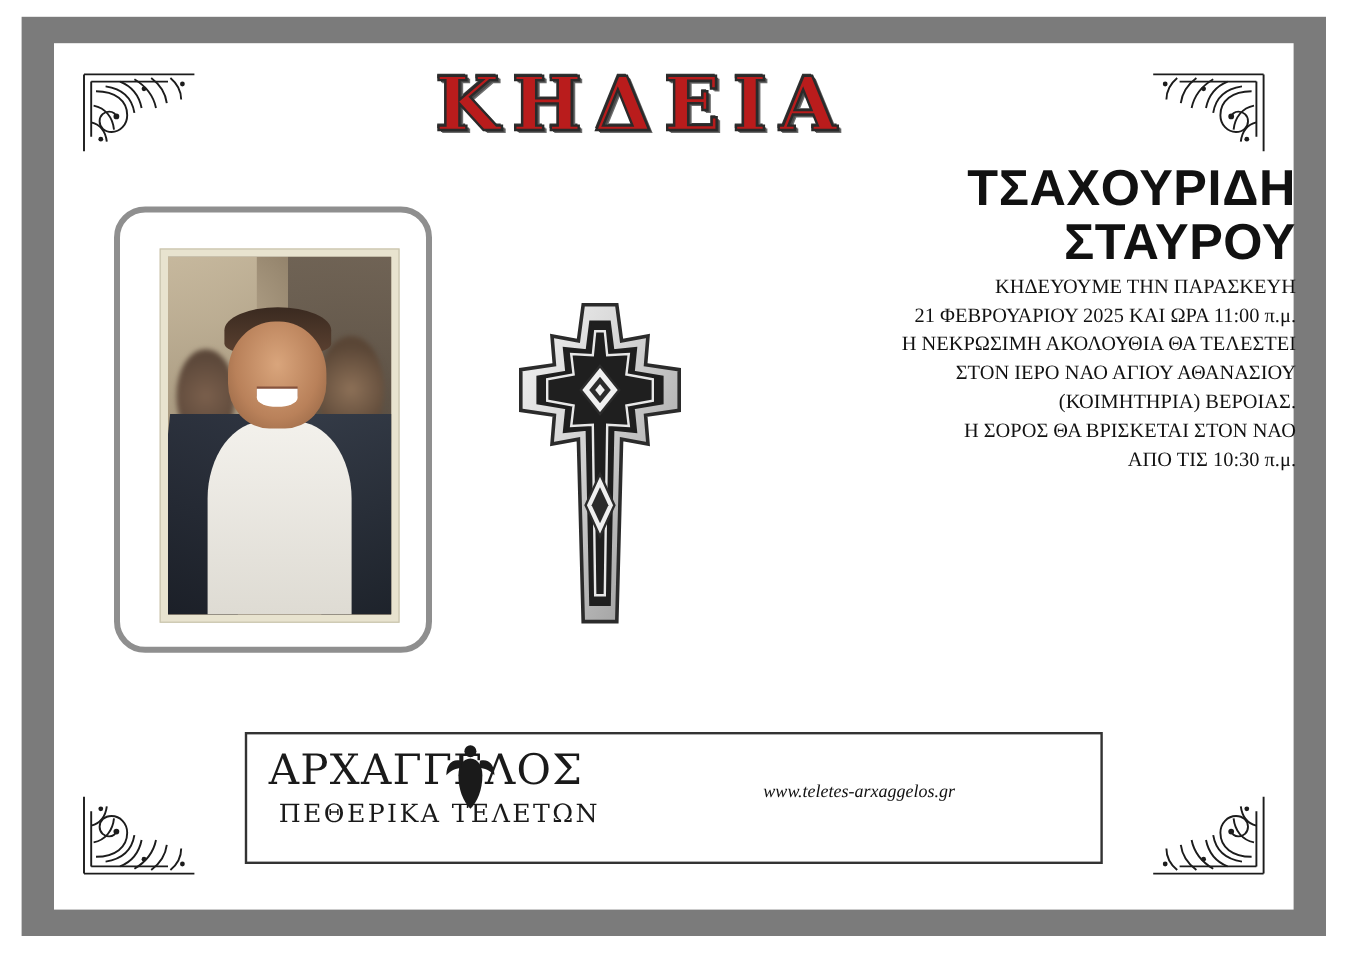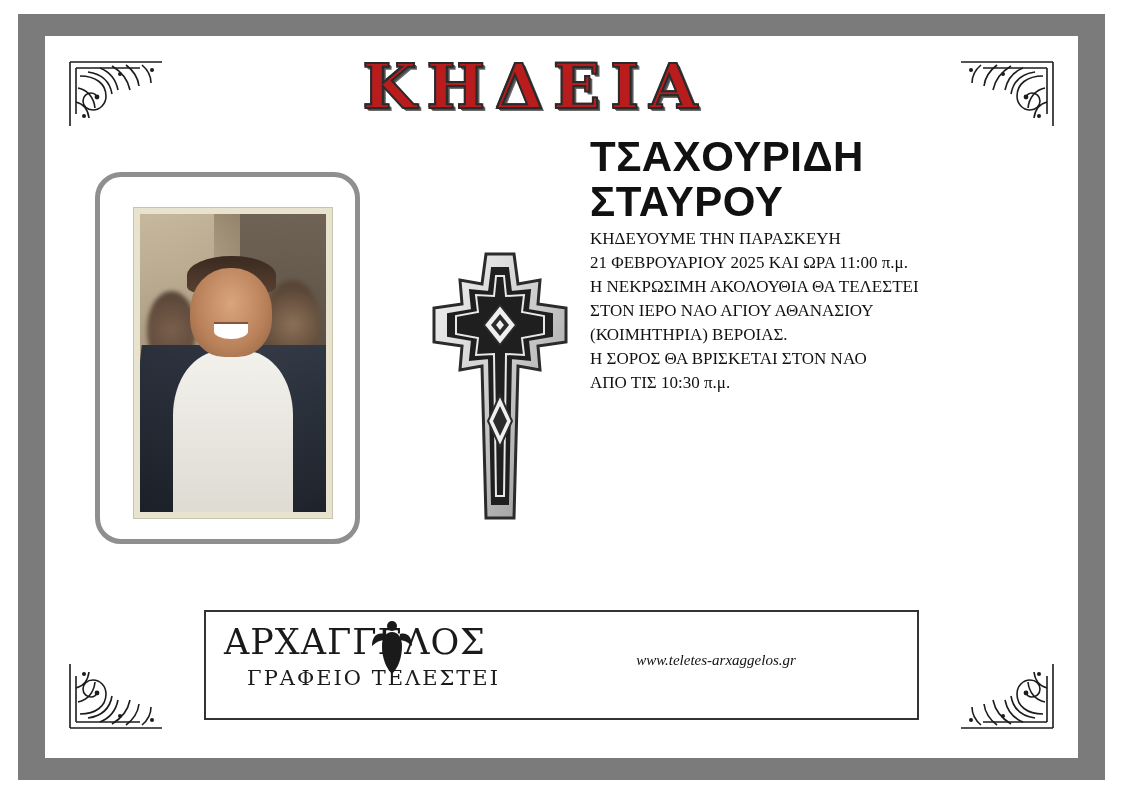--- a/index.html
+++ b/index.html
@@ -173,24 +173,24 @@
     left: 420px;
     top: 246px;
     width: 160px;
     height: 280px;
   }
   .cross-wrap svg { display:block; width:100%; height:100%; }
 
   
   .text-col {
     position: absolute;
-    left: 590px;
+    left: 610px;
     top: 134px;
     width: 470px;
-    text-align: left;
+    text-align: right;
     color: #111;
   }
   .deceased-name {
     font-size: 42px;
     font-weight: bold;
     line-height: 1.08;
     letter-spacing: .5px;
     white-space: pre-line;
   }
   .age {
@@ -432,21 +432,21 @@
 Η ΝΕΚΡΩΣΙΜΗ ΑΚΟΛΟΥΘΙΑ ΘΑ  ΤΕΛΕΣΤΕΙ
 ΣΤΟΝ ΙΕΡΟ ΝΑΟ ΑΓΙΟΥ ΑΘΑΝΑΣΙΟΥ
 (ΚΟΙΜΗΤΗΡΙΑ) ΒΕΡΟΙΑΣ.
 Η ΣΟΡΟΣ ΘΑ ΒΡΙΣΚΕΤΑΙ ΣΤΟΝ ΝΑΟ
 ΑΠΟ ΤΙΣ 10:30 π.μ.</div>
   </div>
 
   <div class="company-box">
     <div class="logo">
       <div class="logo-main">ΑΡΧΑΓΓΕΛΟΣ</div>
-      <div class="logo-sub">ΓΡΑΦΕΙΟ ΤΕΛΕΣΤΕΙ</div>
+      <div class="logo-sub">ΠΕΘΕΡΙΚΑ ΤΕΛΕΤΩΝ</div>
       <div class="logo-angel">
         <svg viewBox="0 0 44 60">
           <g fill="#1a1a1a">
             <circle cx="22" cy="10" r="5"></circle>
             <path d="M22 16 c-6 0 -10 6 -10 14 c0 12 4 22 10 28 c6 -6 10 -16 10 -28 c0 -8 -4 -14 -10 -14 Z"></path>
             <path d="M14 18 C6 16 2 22 2 30 c4 -4 8 -6 13 -6 Z"></path>
             <path d="M30 18 C38 16 42 22 42 30 c-4 -4 -8 -6 -13 -6 Z"></path>
           </g>
         </svg>
       </div>

